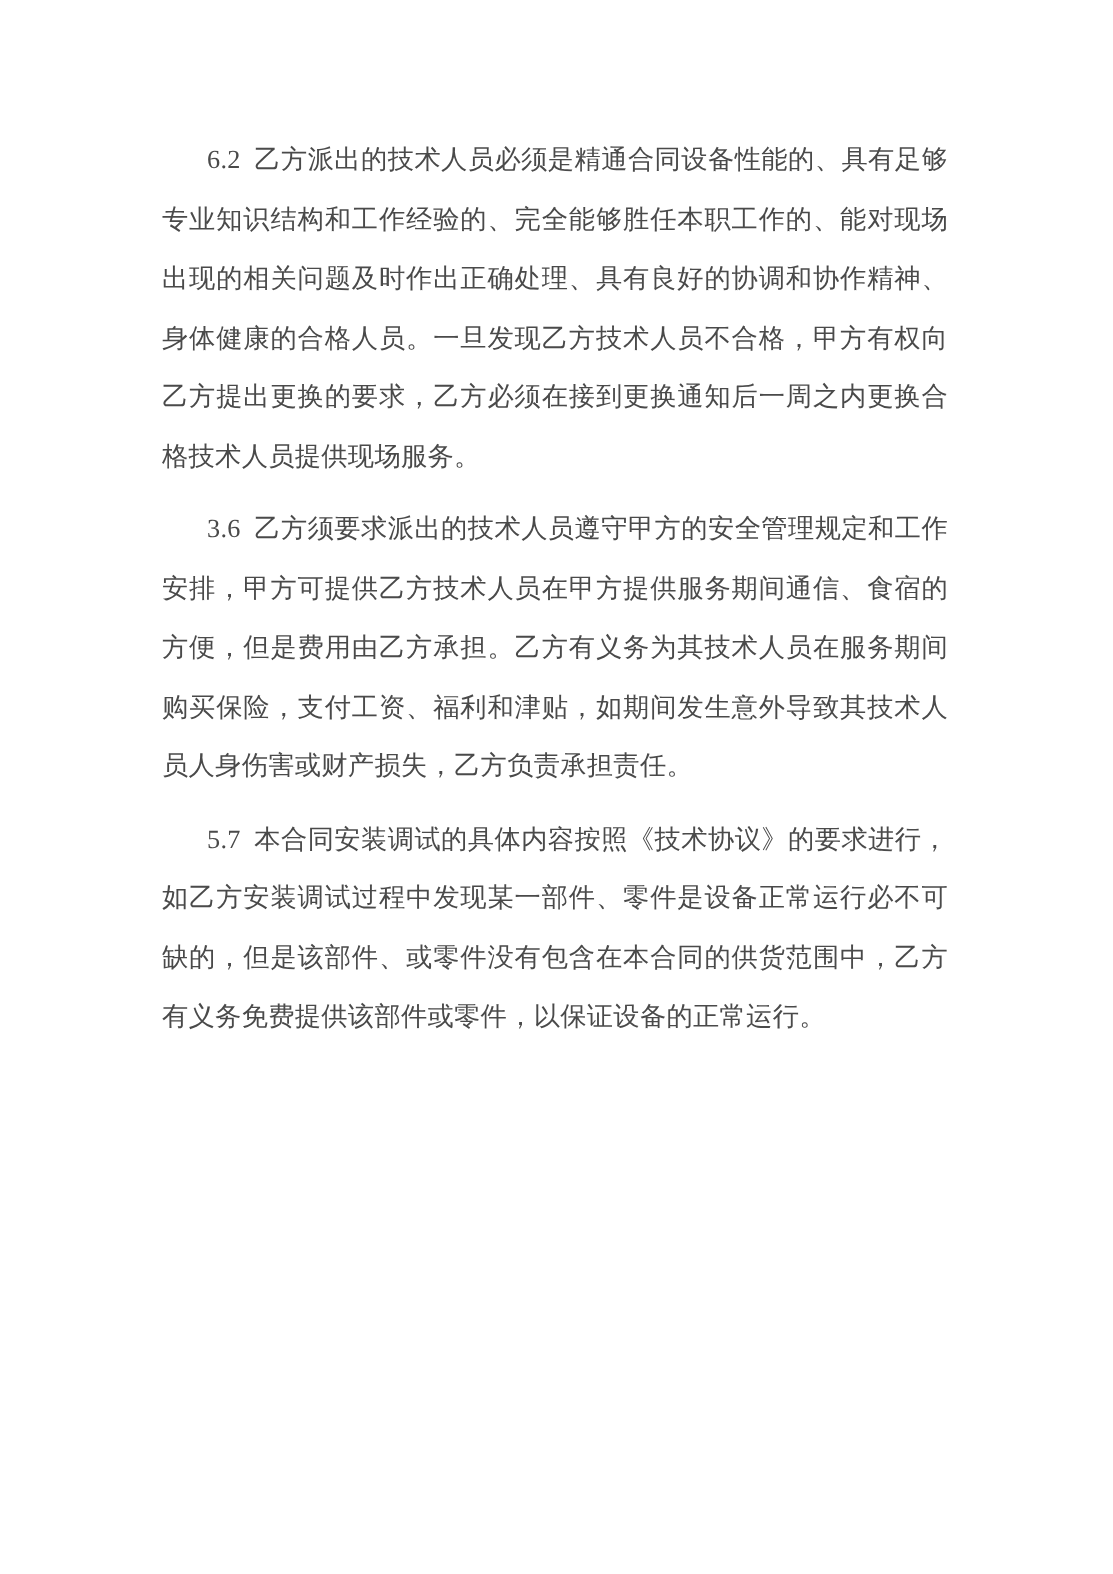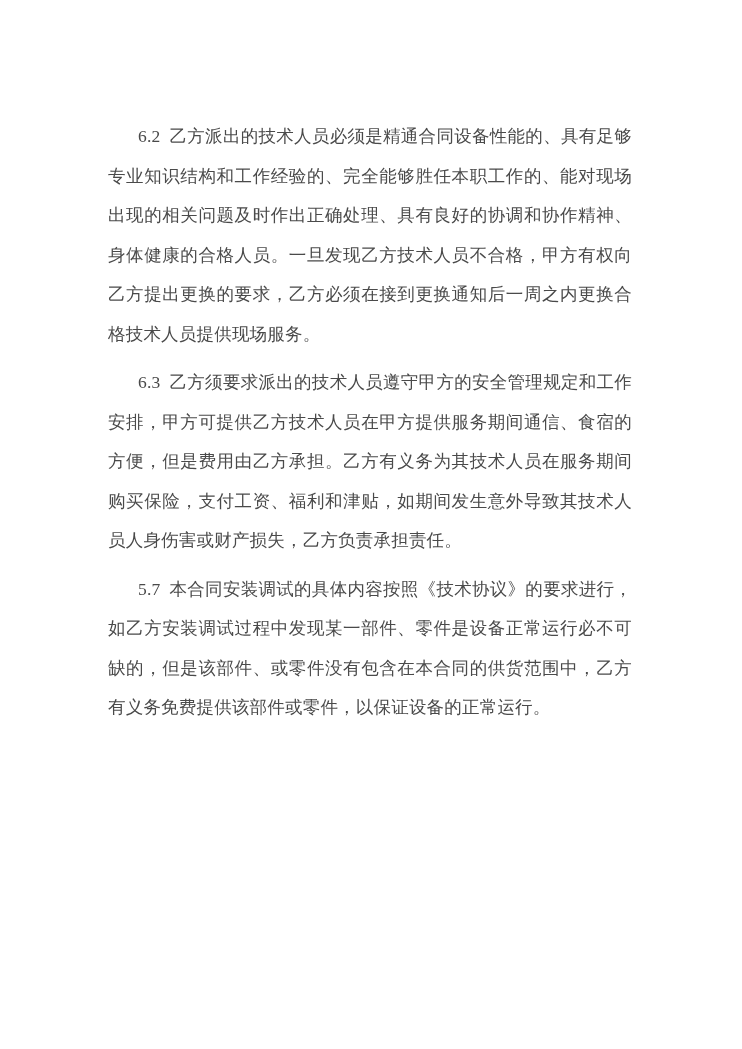--- a/index.html
+++ b/index.html
@@ -7,21 +7,20 @@
     padding: 0;
     background: #ffffff;
   }
   .page {
     position: relative;
     width: 742px;
     height: 823px;
     background: var(--page-background, #ffffff);
     overflow: hidden;
     font-family: "Liberation Serif", "DejaVu Serif", serif;
-    margin-top: 30px;
   }
   .content {
     position: absolute;
     left: 108px;
     top: 87px;
     width: 524px;
     color: var(--body-text, #4a4a4a);
     font-size: 17.5px;
     line-height: 39.5px;
     text-align: justify;
@@ -61,21 +60,21 @@
     transform-origin: top left;
   }
 </style>
 </head>
 <body>
 
 <div class="page">
 
   <div class="content">
     <p class="para">6.2 乙方派出的技术人员必须是精通合同设备性能的、具有足够专业知识结构和工作经验的、完全能够胜任本职工作的、能对现场出现的相关问题及时作出正确处理、具有良好的协调和协作精神、身体健康的合格人员。一旦发现乙方技术人员不合格，甲方有权向乙方提出更换的要求，乙方必须在接到更换通知后一周之内更换合格技术人员提供现场服务。</p>
-    <p class="para">6.3 乙方须要求派出的技术人员遵守甲方的安全管理规定和工作安排，甲方可提供乙方技术人员在甲方提供服务期间通信、食宿的方便，但是费用由乙方承担。乙方有义务为其技术人员在服务期间购买保险，支付工资、福利和津贴，如期间发生意外导致其技术人员人身伤害或财产损失，乙方负责承担责任。</p>
+    <p class="para">3.6 乙方须要求派出的技术人员遵守甲方的安全管理规定和工作安排，甲方可提供乙方技术人员在甲方提供服务期间通信、食宿的方便，但是费用由乙方承担。乙方有义务为其技术人员在服务期间购买保险，支付工资、福利和津贴，如期间发生意外导致其技术人员人身伤害或财产损失，乙方负责承担责任。</p>
     <p class="para">5.7 本合同安装调试的具体内容按照《技术协议》的要求进行，如乙方安装调试过程中发现某一部件、零件是设备正常运行必不可缺的，但是该部件、或零件没有包含在本合同的供货范围中，乙方有义务免费提供该部件或零件，以保证设备的正常运行。</p>
   </div>
 
   <div class="watermark">
     <div class="wm-title">简用合同</div>
     <div class="wm-sub">源文件下载无水印</div>
   </div>
 
 </div>
 

